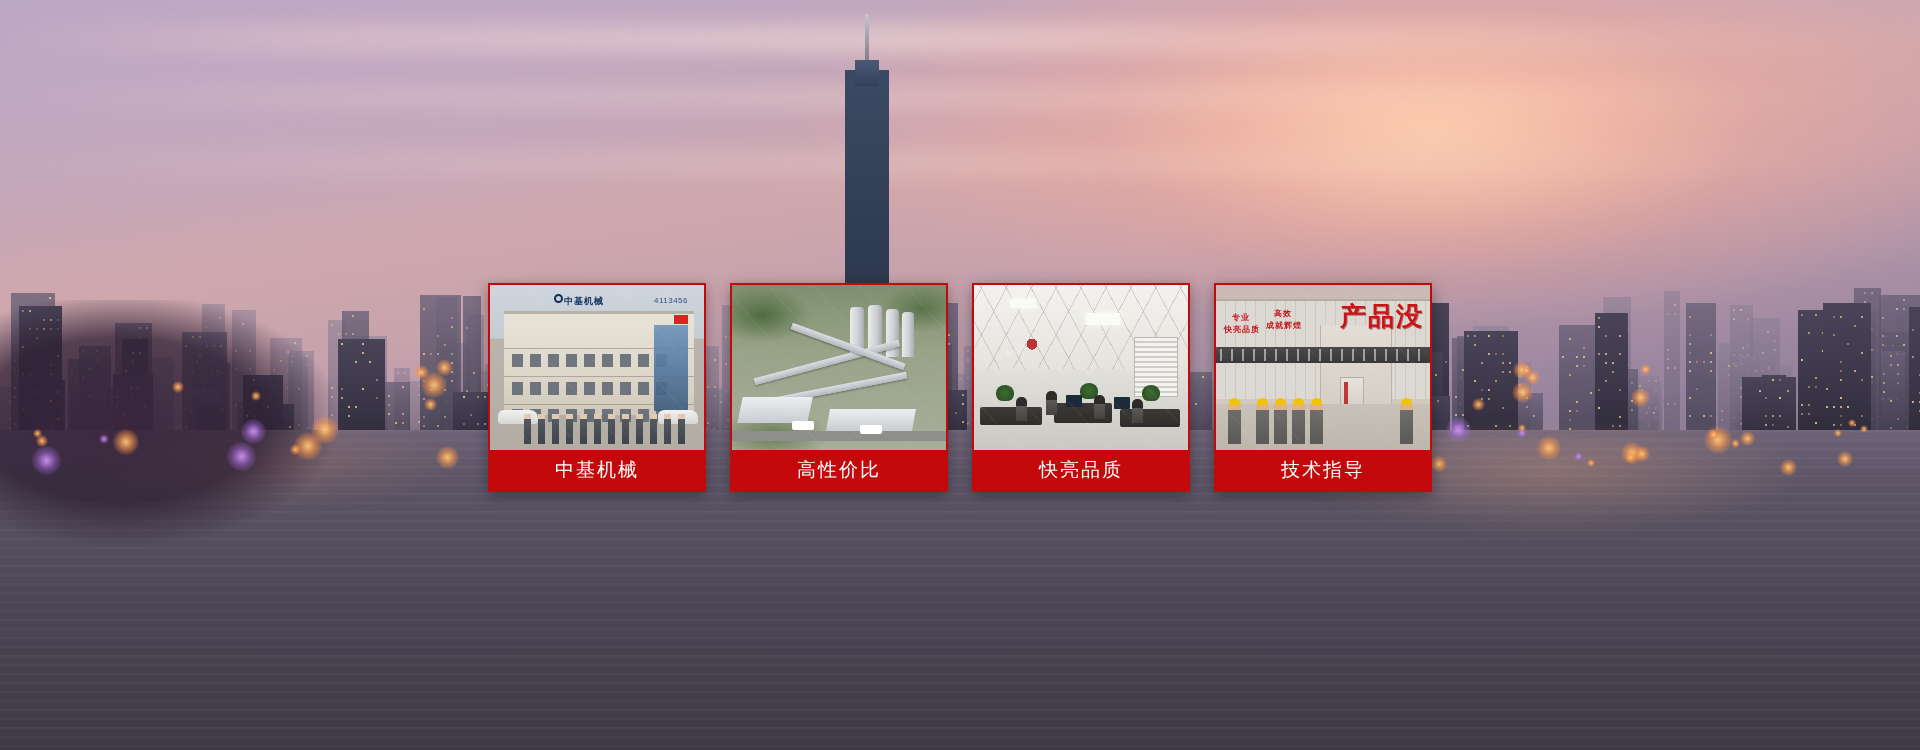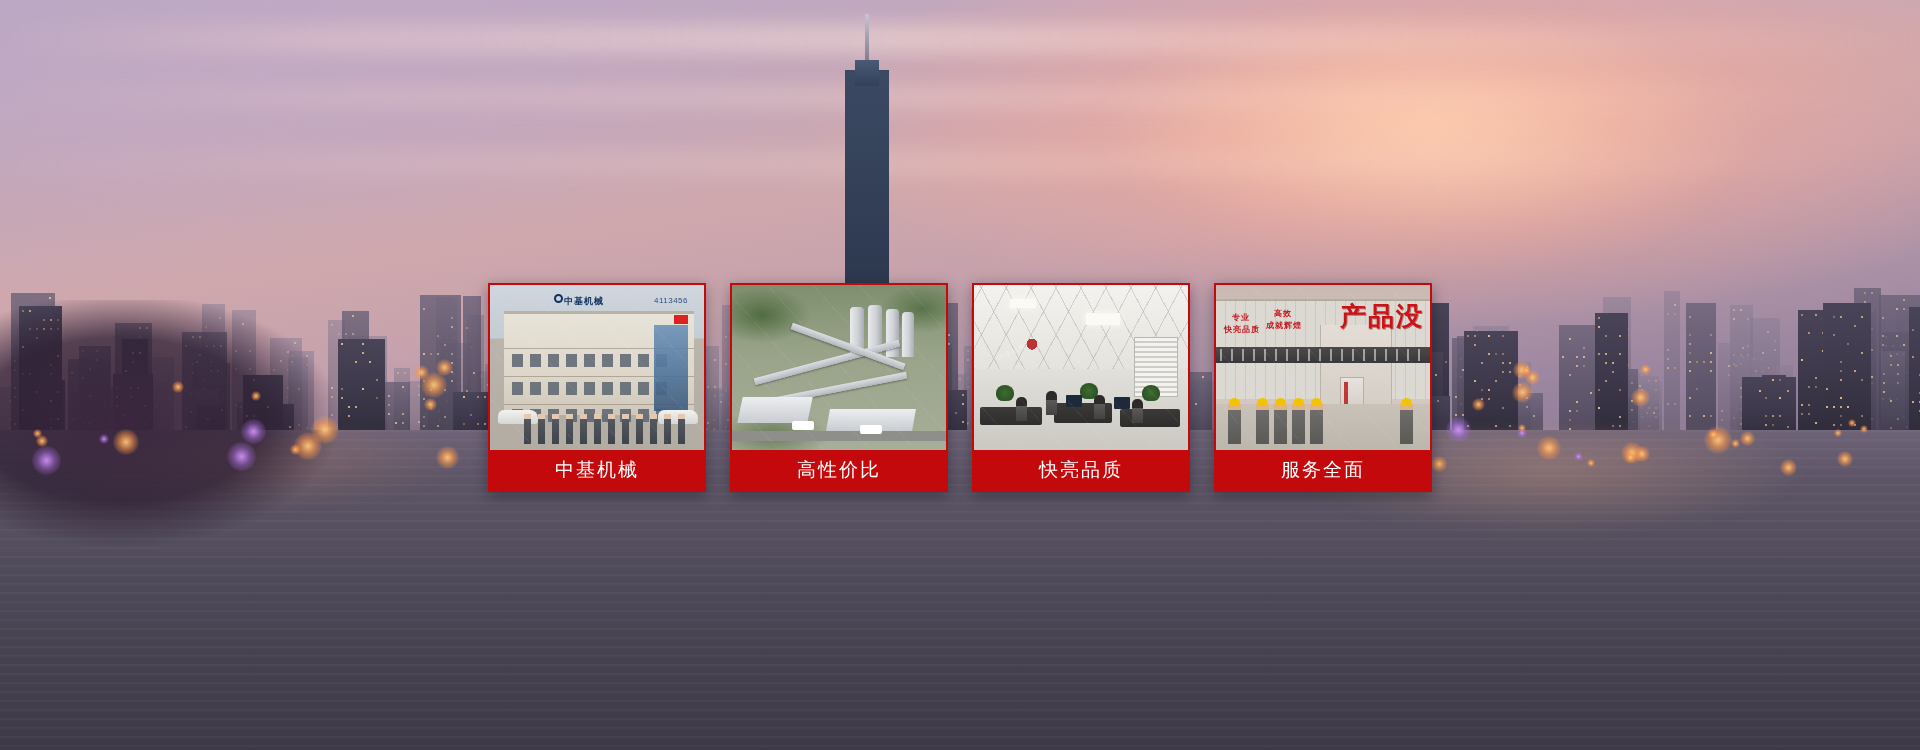--- a/index.html
+++ b/index.html
@@ -2659,17 +2659,17 @@
         <div class="door"></div>
         <div class="ground"></div>
         <div class="worker" style="left:12px;"></div>
         <div class="worker" style="left:40px;"></div>
         <div class="worker" style="left:58px;"></div>
         <div class="worker" style="left:76px;"></div>
         <div class="worker" style="left:94px;"></div>
         <div class="worker" style="left:184px;"></div>
         <div class="photo-wm"></div>
       </div>
-      <div class="card-label">服务全面</div>
+      <div class="card-label">技术指导</div>
     </div>
 
   </div>
 </div>
 
 </body></html>

